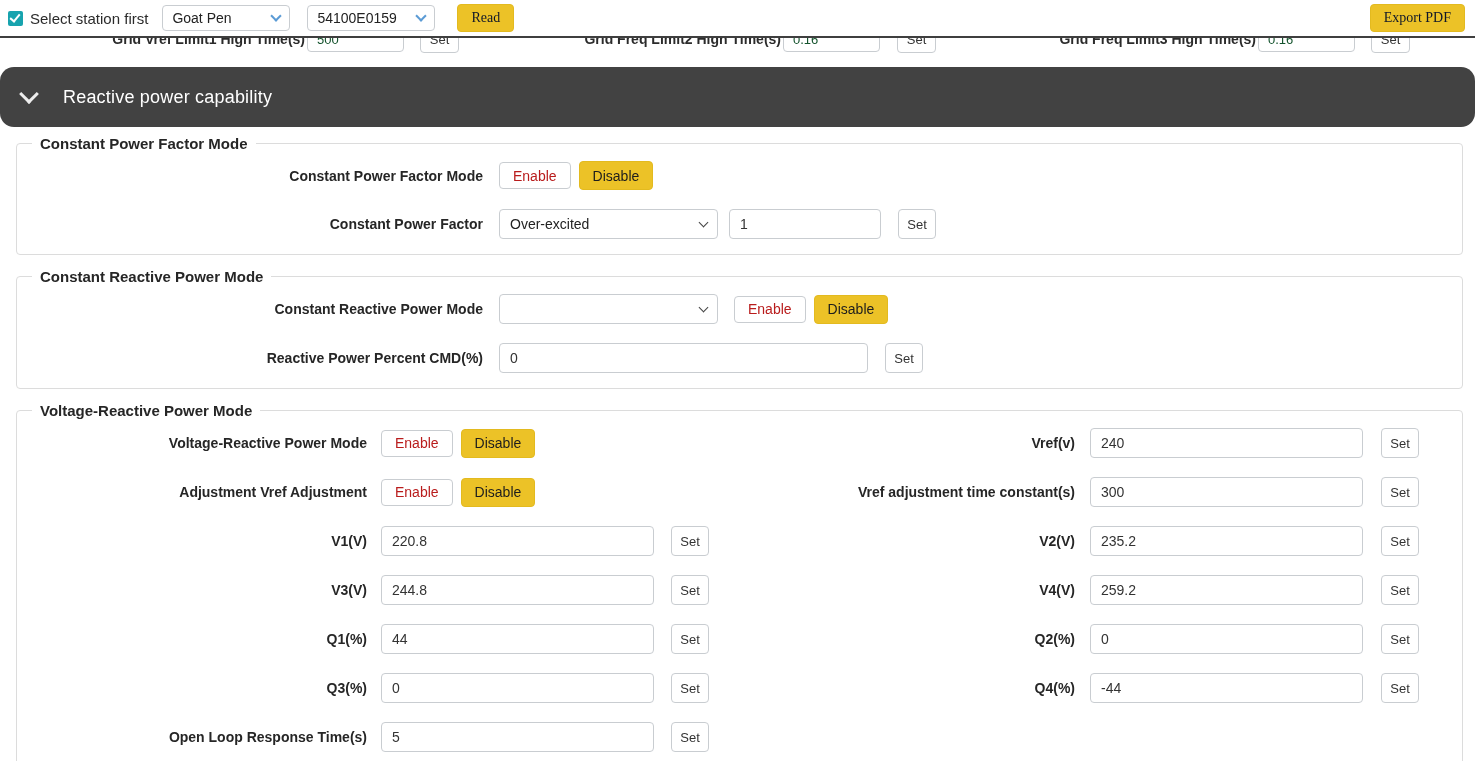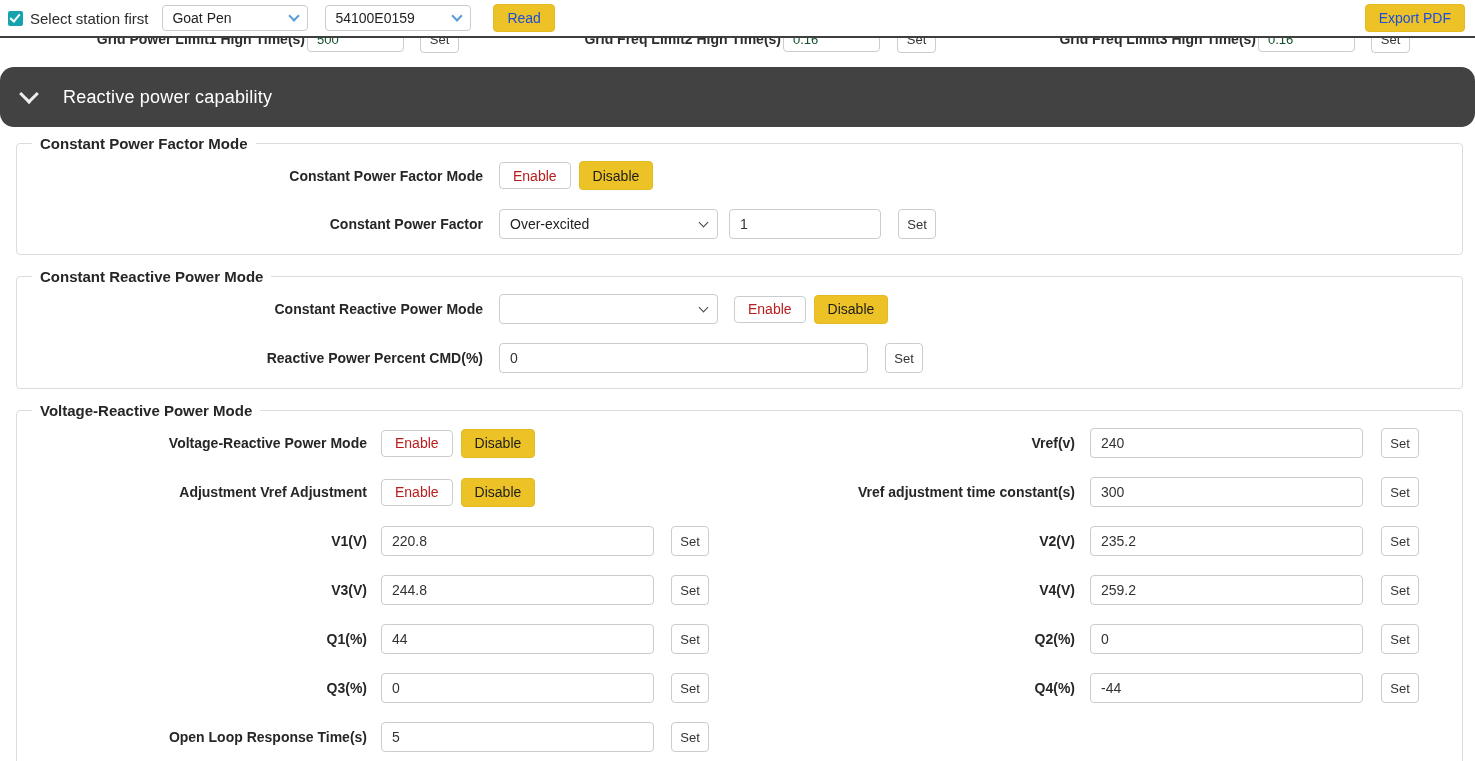--- a/index.html
+++ b/index.html
@@ -13,26 +13,26 @@
   .topbar { display:flex; align-items:center; height:38px; padding:0 10px 0 8px;
             border-bottom:2px solid #3f3f3f; background:#fff; }
   .cb { width:15px; height:15px; background:#17a3ae; border-radius:2px; position:relative;
         display:inline-block; flex:0 0 auto; cursor:pointer; }
   .cb::after { content:""; position:absolute; left:4px; top:1px; width:4px; height:8px;
                border:solid #fff; border-width:0 2px 2px 0; transform:rotate(40deg); }
   .topbar-label { font-size:15px; margin:0 14px 0 7px; white-space:nowrap; }
   .sel { height:26px; border:1px solid #c9cdd1; border-radius:4px; background:#fff;
          display:flex; align-items:center; justify-content:space-between;
          padding:0 9px; font-size:14px; color:#222; cursor:pointer; }
-  .sel-sm { width:146px; margin-right:17px; }
+  .sel-sm { width:128px; margin-right:17px; }
   .chev { width:8px; height:8px; border-left:2px solid #5b9bd5; border-bottom:2px solid #5b9bd5;
           transform:rotate(-45deg); margin-top:-4px; flex:0 0 auto; }
   .chev.dark { width:7px; height:7px; border-color:#444; border-width:1.5px; }
   .btn { font-family:inherit; font-size:14px; border-radius:4px; cursor:pointer; }
-  .btn-yellow { background:#ecc227; border:1px solid #e3ba1f; color:#1d4ed8; height:28px; padding:0 13px; }
+  .btn-yellow { background:#ecc227; border:1px solid #e3ba1f; color:#0f172a; height:28px; padding:0 13px;font-family:Liberation Serif, serif; }
   .btn-read { margin-left:5px; }
   .btn-export { margin-left:auto; }
   
   .strip { position:relative; height:16px; overflow:hidden; background:#fff; }
   .strip .slbl { position:absolute; top:-7px; font-weight:700; font-size:14px;
                  text-align:right; white-space:nowrap; }
   .strip .sinp { position:absolute; top:-12px; height:26px; width:97px;
                  border:1px solid #c9cdd1; border-radius:4px; padding:0 9px;
                  font-family:inherit; font-size:13px; color:#14532d; }
   .strip .sset { position:absolute; top:-13px; height:28px; width:39px;
@@ -80,21 +80,21 @@
   </div>
   <div class="sel sel-sm">
     <span>54100E0159</span>
     <span class="chev"></span>
   </div>
   <button class="btn btn-yellow btn-read">Read</button>
   <button class="btn btn-yellow btn-export">Export PDF</button>
 </div>
 
 <div class="strip">
-  <span class="slbl" style="left:0;width:305px">Grid Power Limit1 High Time(s)</span>
+  <span class="slbl" style="left:0;width:305px">Grid Vref Limit1 High Time(s)</span>
   <input class="sinp" style="left: 307px;" value="500">
   <button class="sset btn" style="left:420px">Set</button>
   <span class="slbl" style="left:481px;width:300px">Grid Freq Limit2 High Time(s)</span>
   <input class="sinp" style="left: 783px;" value="0.16">
   <button class="sset btn" style="left:897px">Set</button>
   <span class="slbl" style="left:956px;width:300px">Grid Freq Limit3 High Time(s)</span>
   <input class="sinp" style="left: 1258px;" value="0.16">
   <button class="sset btn" style="left:1371px">Set</button>
 </div>
 

